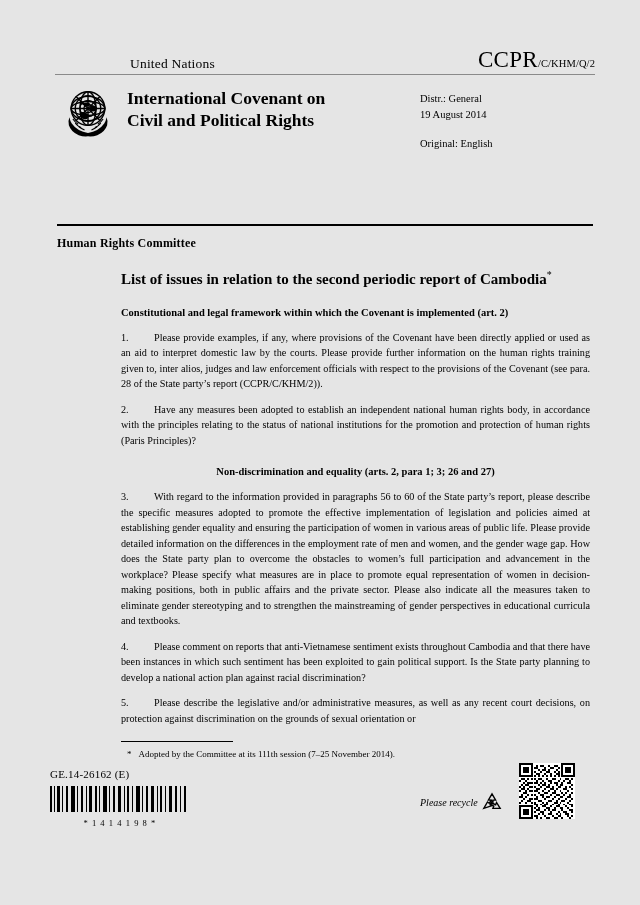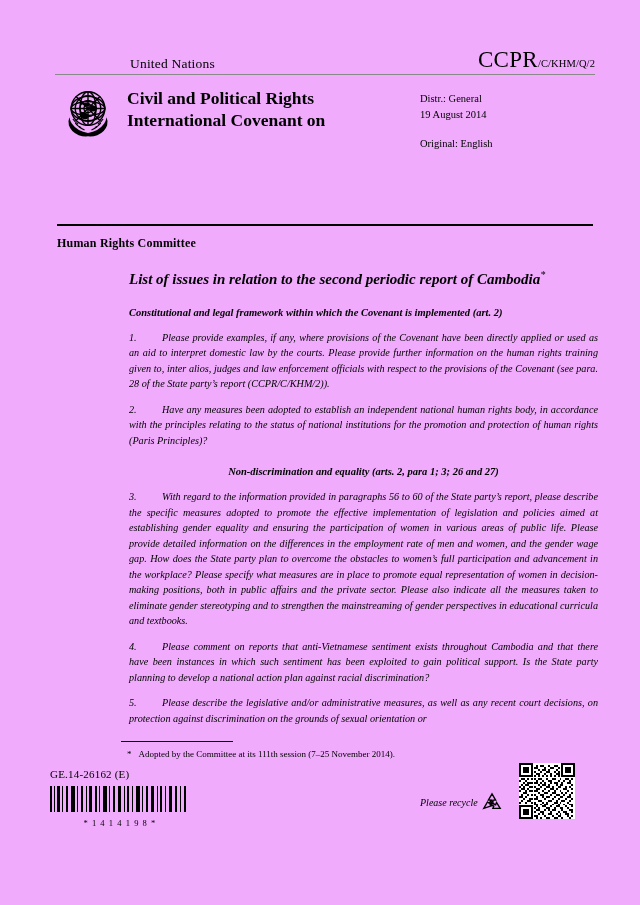--- a/index.html
+++ b/index.html
@@ -13,21 +13,21 @@
     font-family: "Liberation Serif", serif;
     color: #000;
     position: relative;
     overflow: hidden;
   }
   .page {
     position: absolute;
     left: 0; top: 0;
     width: 640px;
     height: 905px;
-    background: #f0abfc;
+    background: #e5e5e5;
   }
 
   
   .masthead {
     position: absolute;
     left: 55px;
     top: 48px;
     width: 540px;
   }
   .mast-top {
@@ -104,24 +104,23 @@
     left: 57px;
     top: 236px;
     font-size: 12px;
     font-weight: bold;
     letter-spacing: .2px;
   }
 
   
   .content {
     position: absolute;
-    left: 129px;
+    left: 121px;
     top: 268px;
     width: 469px;
-    font-style: italic;
   }
   h1.doc-title {
     font-size: 15px;
     font-weight: bold;
     line-height: 1.32;
     margin: 0 0 16px 0;
   }
   h1.doc-title .star {
     font-size: 10px;
     vertical-align: super;
@@ -250,22 +249,22 @@
               <path d="M34 73 q5 4 10 6"></path>
               <path d="M76 60 q-4 6 -9 9"></path>
               <path d="M72 67 q-5 6 -10 8"></path>
               <path d="M66 73 q-5 4 -10 6"></path>
             </g>
           </g>
         </svg>
       </div>
 
       <div class="covenant-title">
+        <div>International Covenant on</div>
         <div>Civil and Political Rights</div>
-        <div>International Covenant on</div>
       </div>
 
       <div class="distr-block">
         <div>Distr.: General</div>
         <div>19 August 2014</div>
         <div class="gap"></div>
         <div>Original: English</div>
       </div>
 
     </div>

